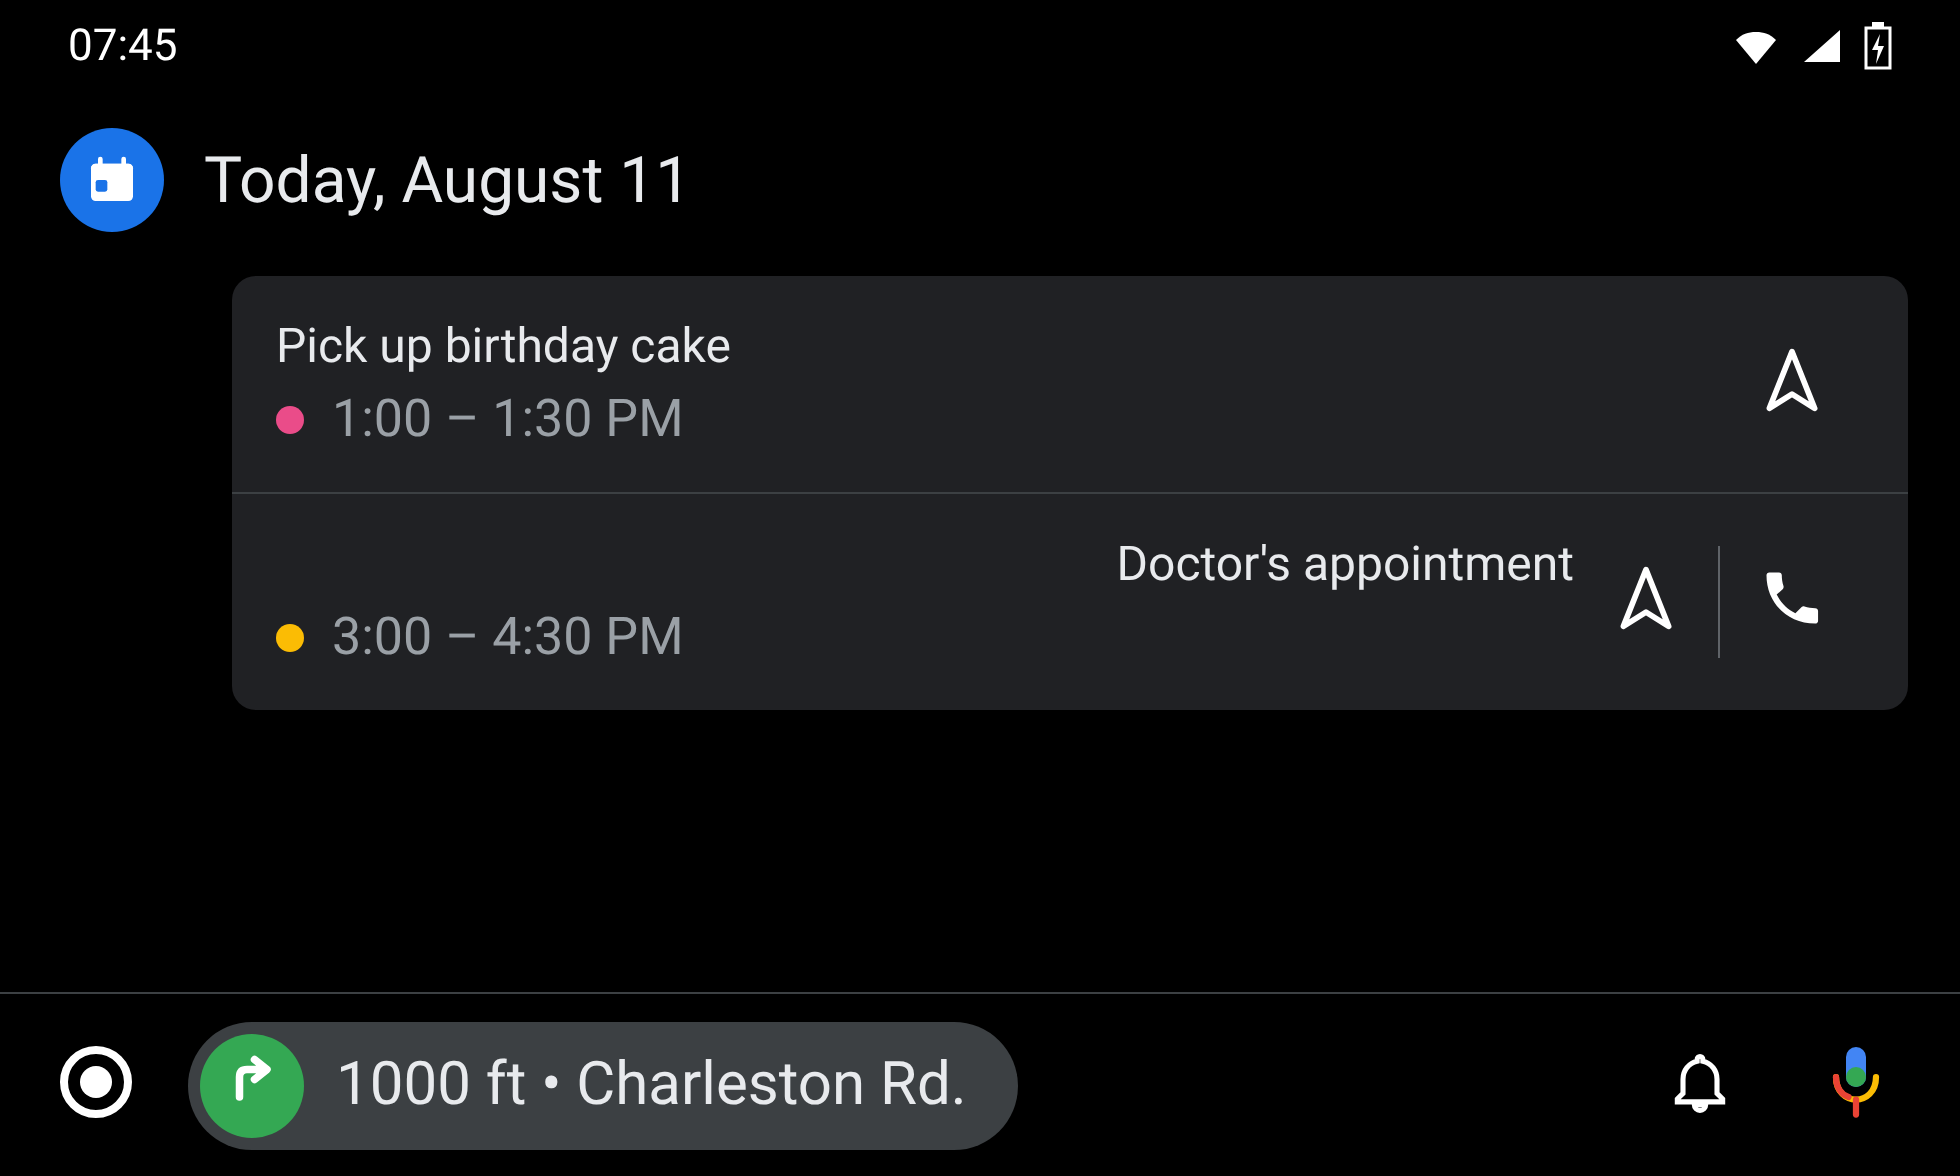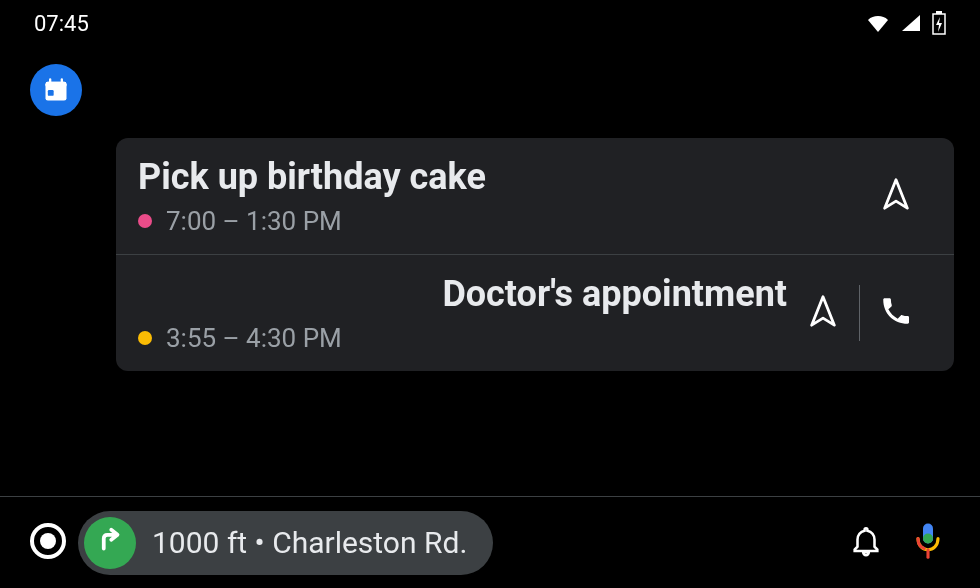--- a/index.html
+++ b/index.html
@@ -17,31 +17,31 @@
     .page-header { display:flex; align-items:center; gap:20px; padding:18px 0 22px 30px; }
     .cal-badge { width:52px; height:52px; border-radius:50%; background:#1a73e8;
       display:flex; align-items:center; justify-content:center; }
     .page-title { font-size:32px; font-weight:400; color:#e8eaed; }
 
     
     .events { margin:0 26px 0 116px; background:#202124; border-radius:12px; overflow:hidden; }
     .event { display:flex; align-items:center; padding:18px 22px; }
     .event + .event { border-top:1px solid #3c4043;text-align:right; }
     .event-main { flex:1; }
-    .event-title { font-size:36px; font-weight:700; color:#e8eaed; margin-bottom:8px; }
+    .event-title { font-size:24px; font-weight:400; color:#e8eaed; margin-bottom:8px; }
     .event-meta { display:flex; align-items:center; gap:14px; }
     .dot { width:14px; height:14px; border-radius:50%; }
     .event-time { font-size:26px; color:#9aa0a6; }
     .event-actions { display:flex; align-items:center; }
     .action-btn { width:72px; height:72px; display:flex; align-items:center; justify-content:center; cursor:pointer; }
     .action-divider { width:1px; height:56px; background:#5f6368; }
 
     
     .bottom-bar { position:absolute; left:0; right:0; bottom:0; height:92px;
-      border-top:1px solid #3c4043; display:flex; align-items:center; padding:0 24px; gap:6px;text-align:right; }
+      border-top:1px solid #3c4043; display:flex; align-items:center; padding:0 24px; gap:22px;text-align:right; }
     .home-btn { width:48px; height:48px; display:flex; align-items:center; justify-content:center; cursor:pointer; }
     .nav-pill { display:flex; align-items:center; background:#3c4043; border-radius:36px;
       height:64px; padding:0 26px 0 6px; gap:16px; cursor:pointer; }
     .nav-circle { width:52px; height:52px; border-radius:50%; background:#34a853;
       display:flex; align-items:center; justify-content:center; }
     .nav-text { font-size:30px; color:#e8eaed; }
     .spacer { flex:1; }
     .bell-btn, .mic-btn { width:56px; height:56px; display:flex; align-items:center; justify-content:center; cursor:pointer; }
   </style>
 </head>
@@ -73,49 +73,50 @@
 <div class="page-header">
   <div class="cal-badge">
     <svg width="28" height="28" viewBox="0 0 24 24">
         <rect x="3" y="5" width="18" height="16" rx="2" fill="#fff"></rect>
         <rect x="3" y="5" width="18" height="5" rx="2" fill="#fff"></rect>
         <rect x="5" y="12" width="5" height="5" rx="1" fill="#1a73e8"></rect>
         <rect x="6" y="2" width="2" height="5" rx="1" fill="#fff"></rect>
         <rect x="16" y="2" width="2" height="5" rx="1" fill="#fff"></rect>
       </svg>
   </div>
+  <div class="page-title">Today, August 11</div>
 </div>
 
 <div class="events">
 
   <div class="event">
     <div class="event-main">
       <div class="event-title">Pick up birthday cake</div>
       <div class="event-meta">
         <span class="dot" style="background:#ea4c89"></span>
-        <span class="event-time">7:00 – 1:30 PM</span>
+        <span class="event-time">1:00 – 1:30 PM</span>
       </div>
     </div>
     <div class="event-actions">
       <div class="action-btn">
         <span>
           <svg width="34" height="34" viewBox="0 0 24 24">
               <path d="M12 2 L20 22 L12 17 L4 22 Z" fill="none" stroke="#fff" stroke-width="2" stroke-linejoin="round"></path>
             </svg>
         </span>
       </div>
     </div>
   </div>
 
   <div class="event">
     <div class="event-main">
       <div class="event-title">Doctor's appointment</div>
       <div class="event-meta">
         <span class="dot" style="background:#fbbc04"></span>
-        <span class="event-time">3:55 – 4:30 PM</span>
+        <span class="event-time">3:00 – 4:30 PM</span>
       </div>
     </div>
     <div class="event-actions">
       <div class="action-btn">
         <span>
           <svg width="34" height="34" viewBox="0 0 24 24">
               <path d="M12 2 L20 22 L12 17 L4 22 Z" fill="none" stroke="#fff" stroke-width="2" stroke-linejoin="round"></path>
             </svg>
         </span>
       </div>

